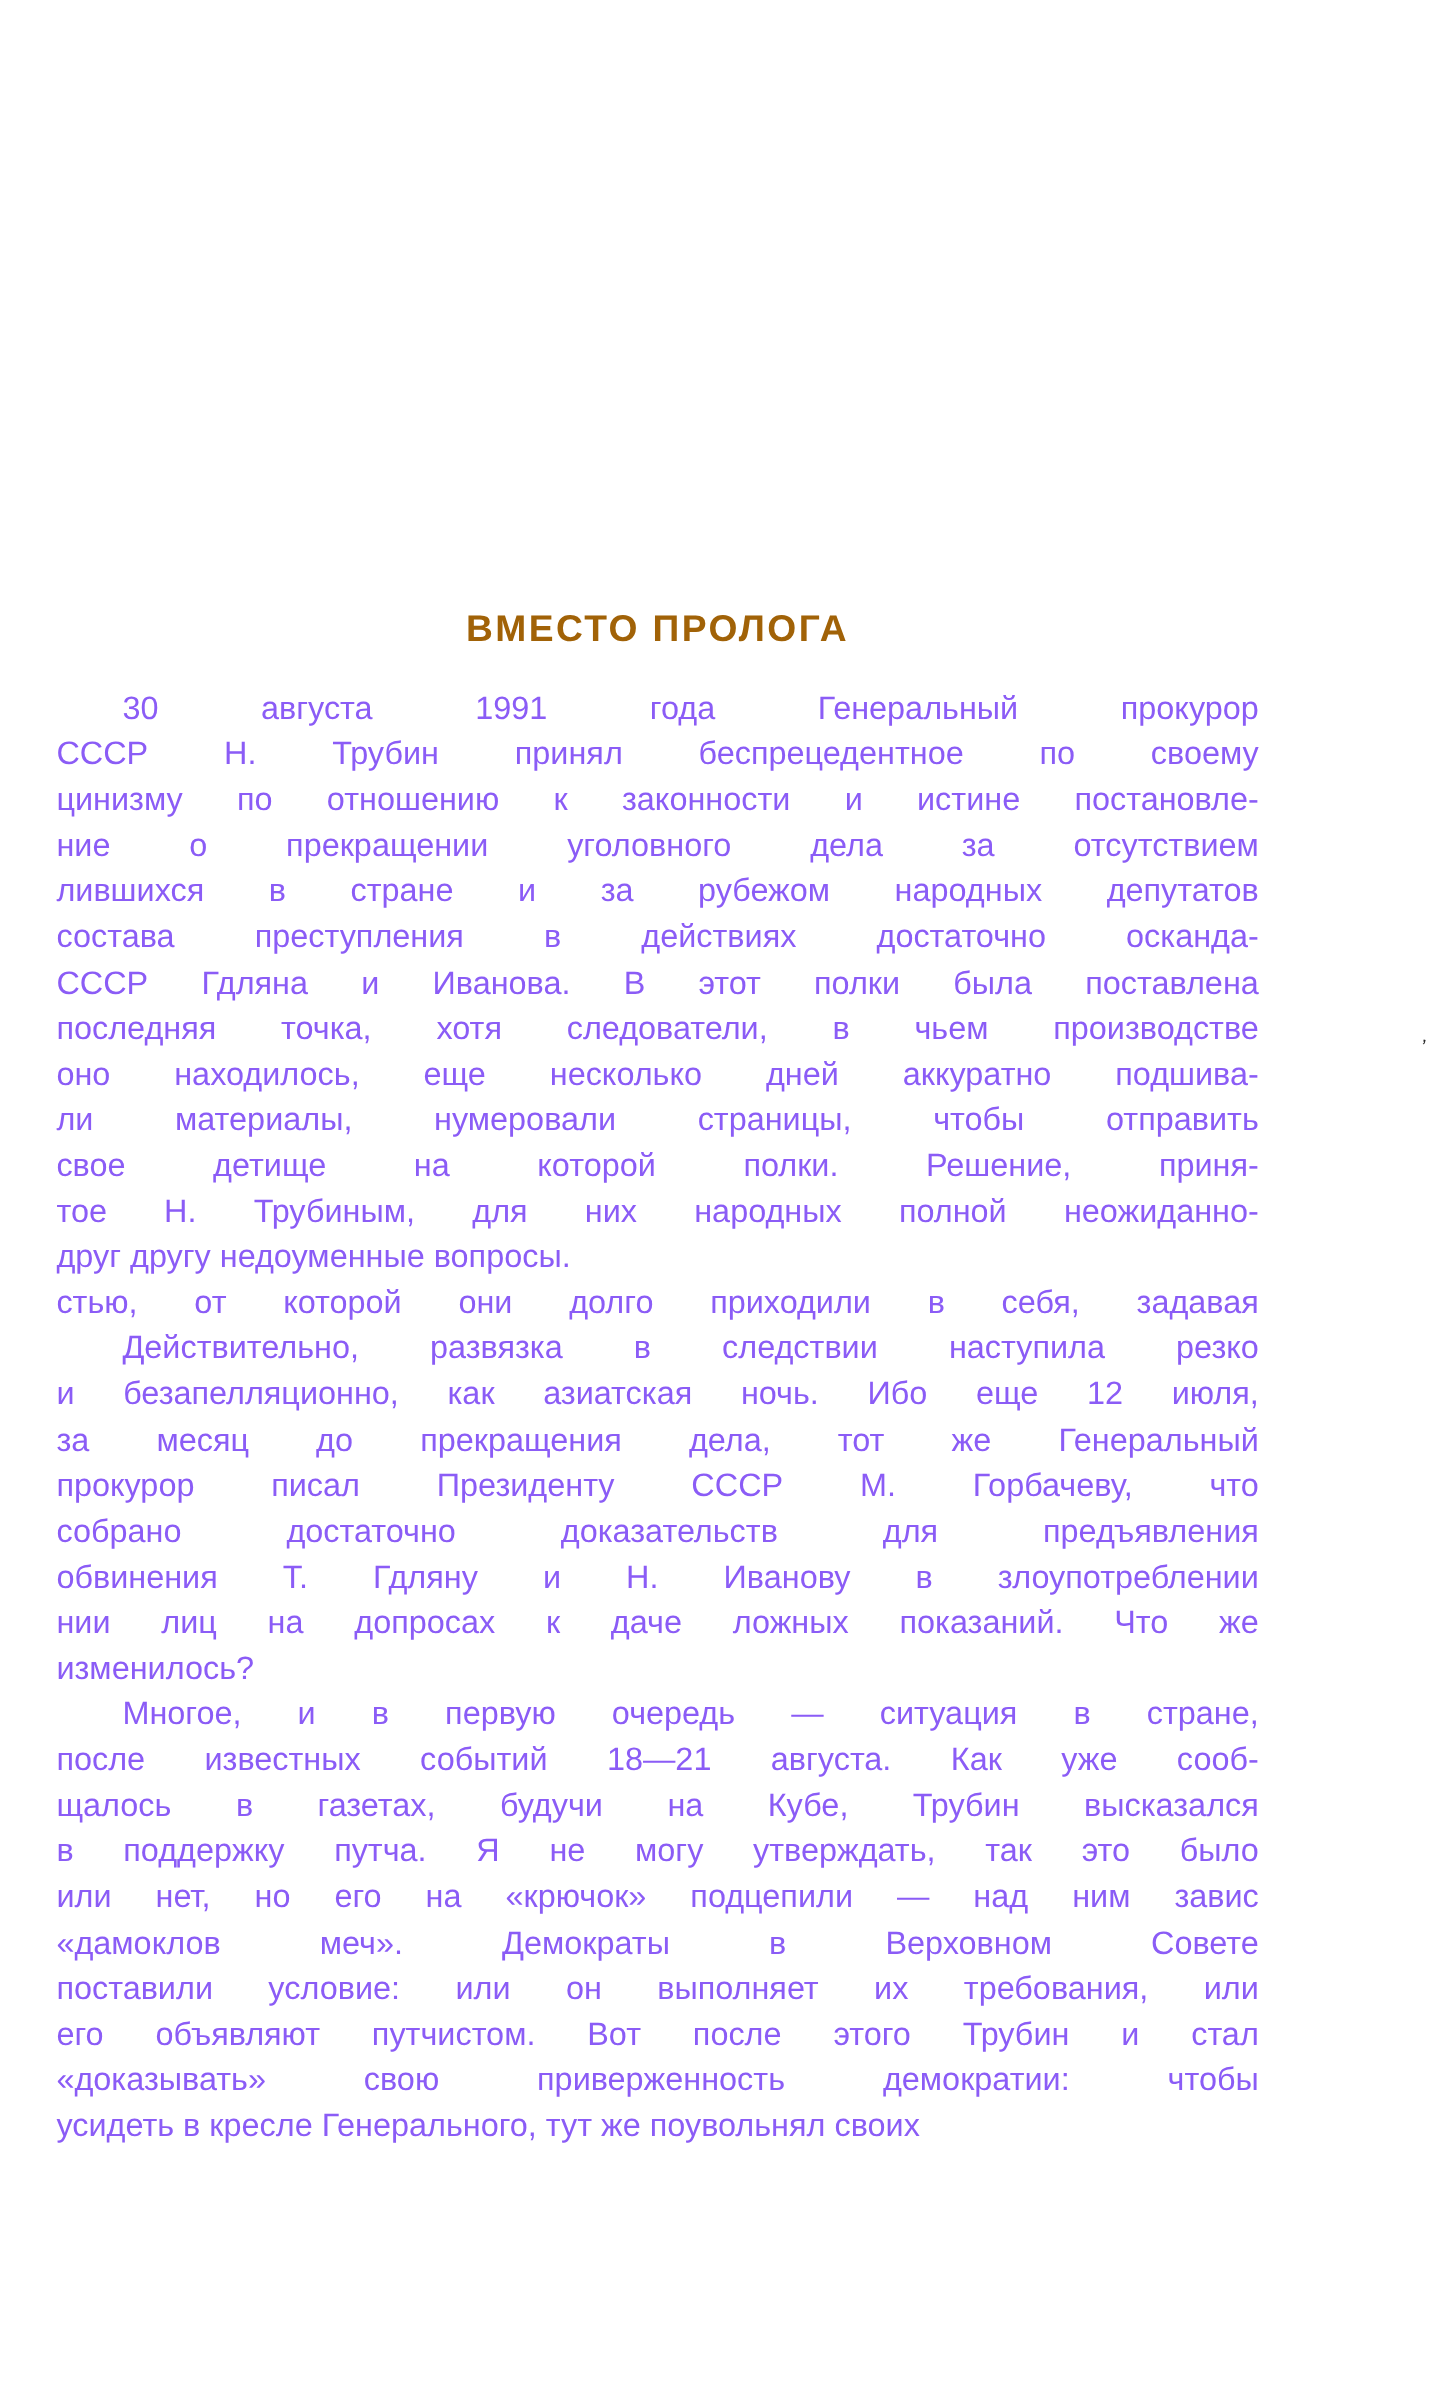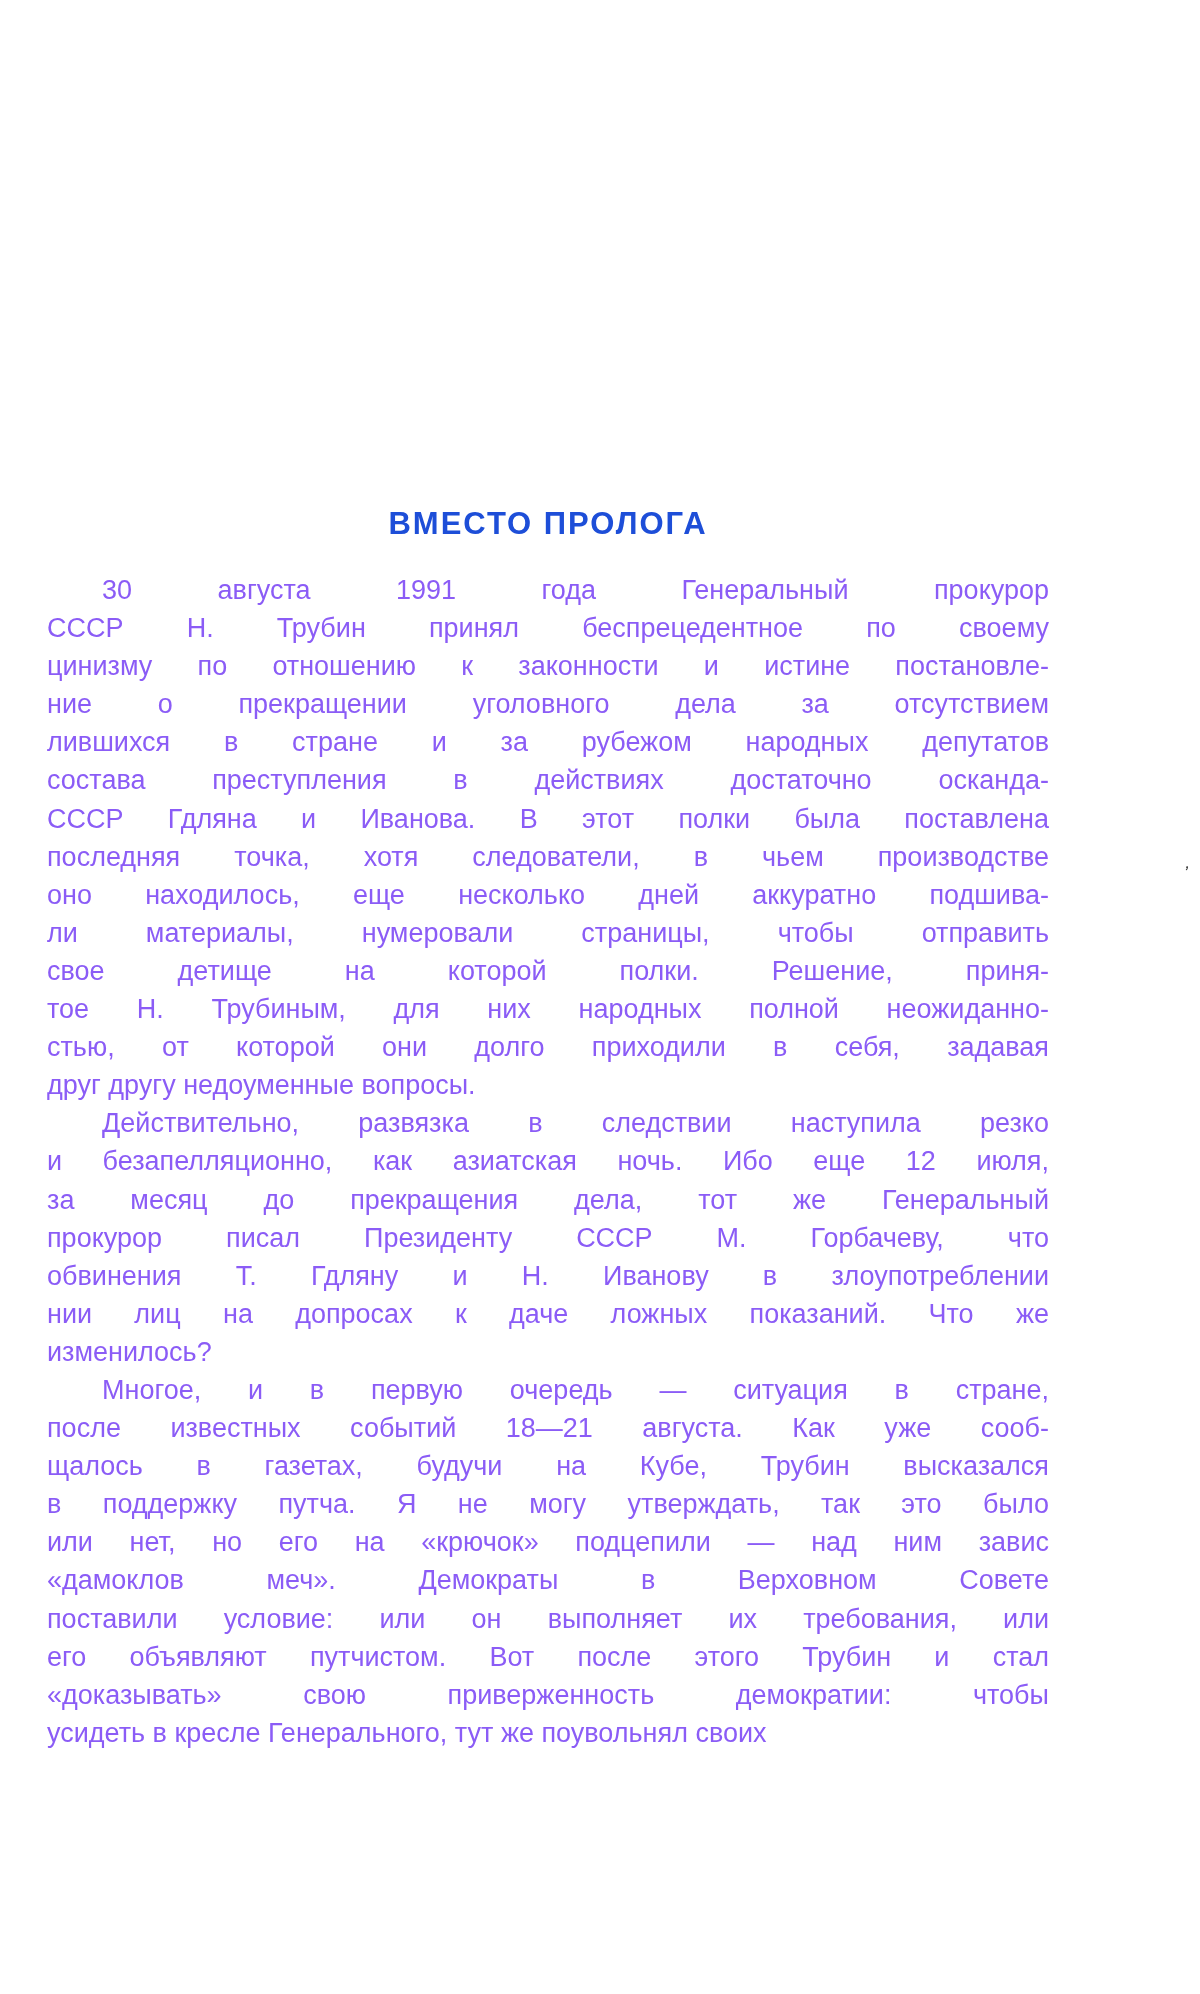--- a/index.html
+++ b/index.html
@@ -19,21 +19,21 @@
     position: absolute;
     left: 47px;
     top: 506px;
     width: 1002px;
     margin: 0;
     text-align: center;
     font-family: "Liberation Sans", "DejaVu Sans", sans-serif;
     font-size: 31px;
     font-weight: bold;
     letter-spacing: 2px;
-    color: #1d4ed8;
+    color: #a16207;
   }
   .body-text {
     position: absolute;
     left: 47px;
     top: 571px;
     width: 1002px;
     font-size: 27px;
     line-height: 38.1px;
     color: #8b5cf6;
   }
@@ -70,26 +70,27 @@
       <div class="line">цинизму по отношению к законности и истине постановле-</div>
       <div class="line">ние о прекращении уголовного дела за отсутствием</div>
       <div class="line">лившихся в стране и за рубежом народных депутатов</div>
       <div class="line">состава преступления в действиях достаточно осканда-</div>
       <div class="line">СССР Гдляна и Иванова. В этот полки была поставлена</div>
       <div class="line">последняя точка, хотя следователи, в чьем производстве</div>
       <div class="line">оно находилось, еще несколько дней аккуратно подшива-</div>
       <div class="line">ли материалы, нумеровали страницы, чтобы отправить</div>
       <div class="line">свое детище на которой полки. Решение, приня-</div>
       <div class="line">тое Н. Трубиным, для них народных полной неожиданно-</div>
+      <div class="line end">друг другу недоуменные вопросы.</div>
       <div class="line">стью, от которой они долго приходили в себя, задавая</div>
-      <div class="line end">друг другу недоуменные вопросы.</div>
       <div class="line indent">Действительно, развязка в следствии наступила резко</div>
       <div class="line">и безапелляционно, как азиатская ночь. Ибо еще 12 июля,</div>
       <div class="line">за месяц до прекращения дела, тот же Генеральный</div>
       <div class="line">прокурор писал Президенту СССР М. Горбачеву, что</div>
+      <div class="line">собрано достаточно доказательств для предъявления</div>
       <div class="line">обвинения Т. Гдляну и Н. Иванову в злоупотреблении</div>
       <div class="line">нии лиц на допросах к даче ложных показаний. Что же</div>
       <div class="line end">изменилось?</div>
       <div class="line indent">Многое, и в первую очередь — ситуация в стране,</div>
       <div class="line">после известных событий 18—21 августа. Как уже сооб-</div>
       <div class="line">щалось в газетах, будучи на Кубе, Трубин высказался</div>
       <div class="line">в поддержку путча. Я не могу утверждать, так это было</div>
       <div class="line">или нет, но его на «крючок» подцепили — над ним завис</div>
       <div class="line">«дамоклов меч». Демократы в Верховном Совете</div>
       <div class="line">поставили условие: или он выполняет их требования, или</div>

